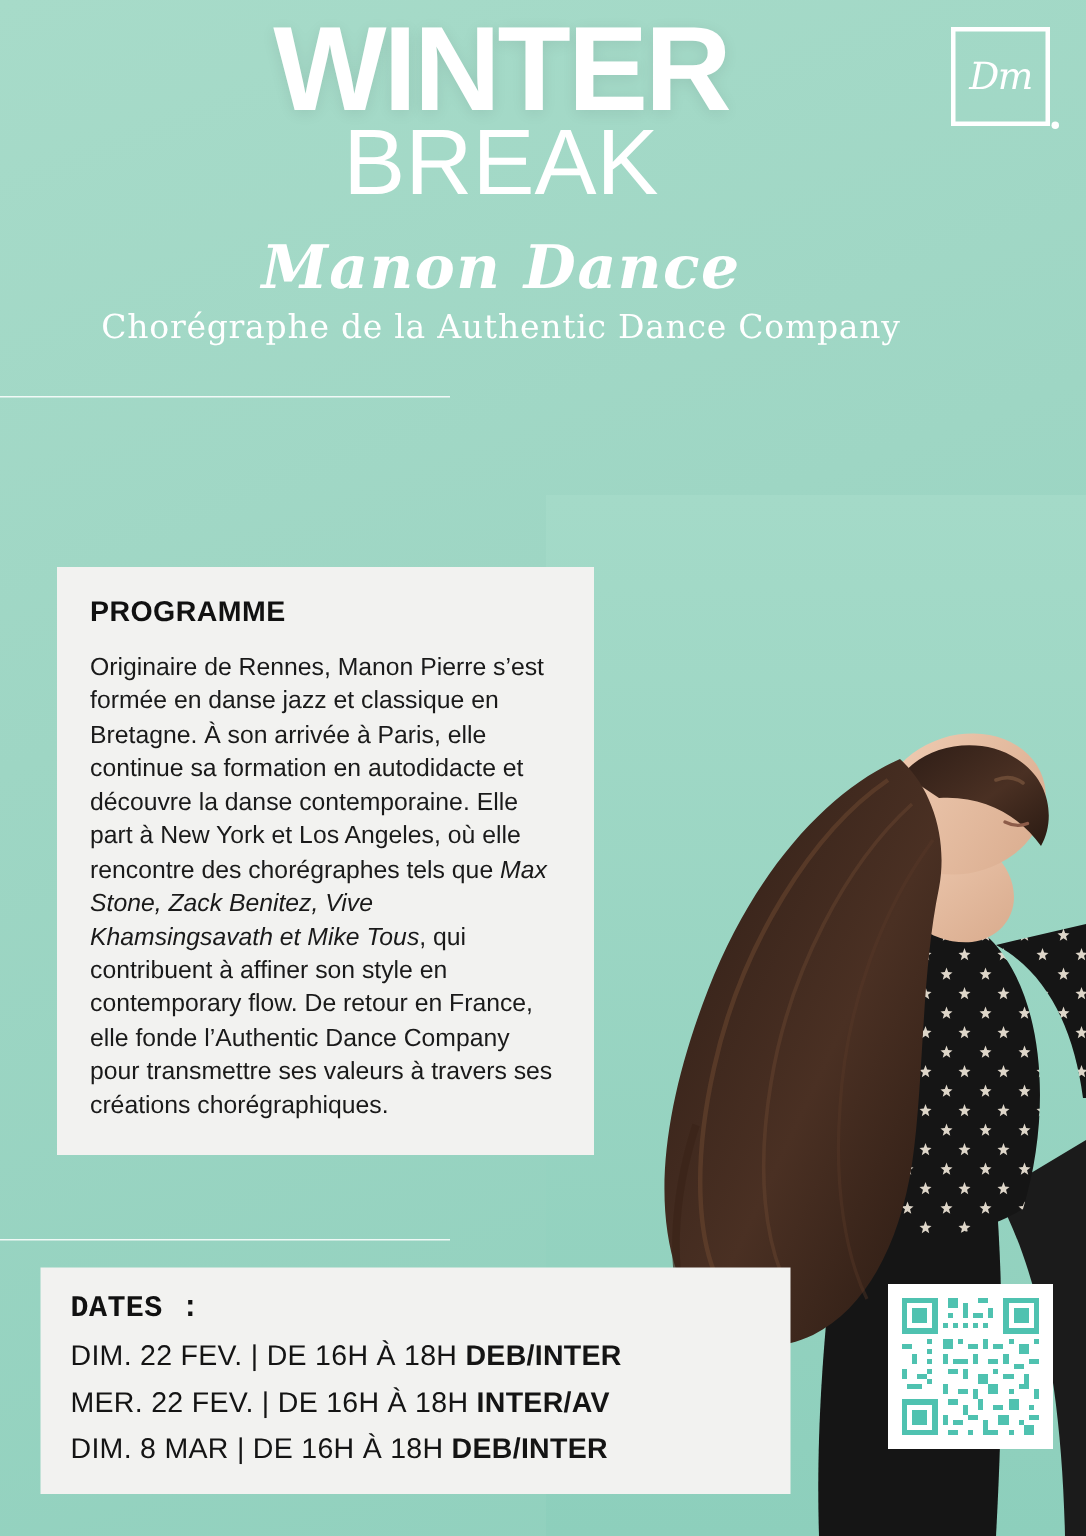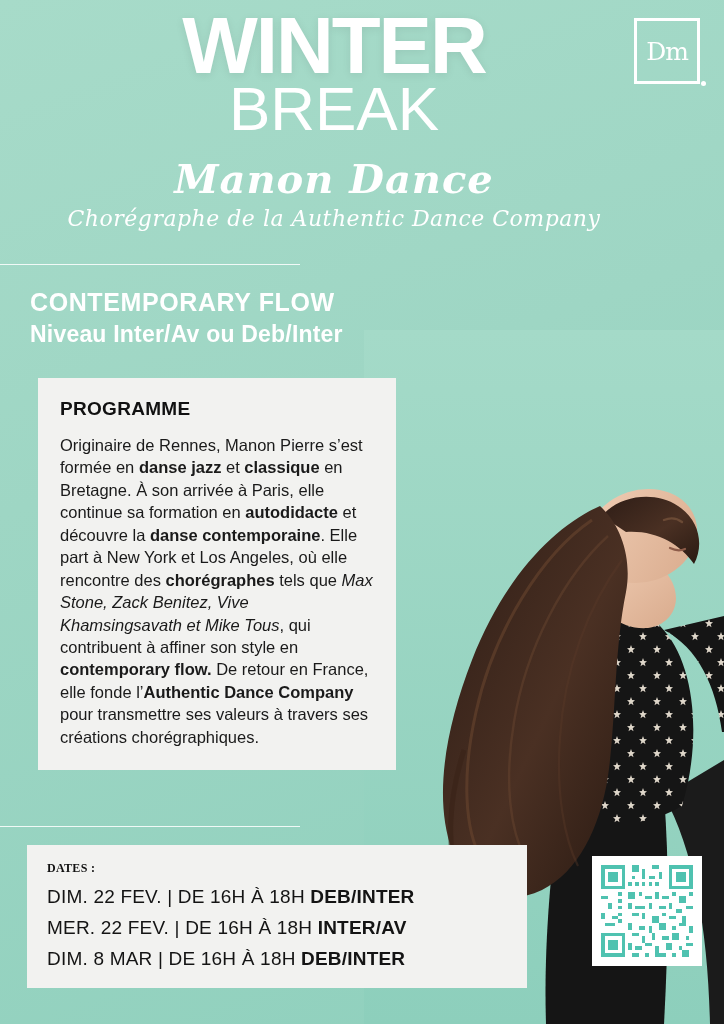--- a/index.html
+++ b/index.html
@@ -42,20 +42,21 @@
     border: 3px solid #ffffff;
     box-sizing: border-box;
   }
   .logo .mark {
     position: absolute;
     left: 0; right: 0; top: 50%;
     transform: translateY(-50%);
     text-align: center;
     color: #ffffff;
     font-family: "DejaVu Serif", serif;
+    font-style: italic;
     font-size: 25px;
     letter-spacing: -1px;
   }
   .logo .dot {
     position: absolute;
     right: -9px;
     bottom: -5px;
     width: 5px;
     height: 5px;
     border-radius: 50%;
@@ -93,21 +94,20 @@
     font-family: "DejaVu Serif", serif;
     font-style: italic;
     font-weight: bold;
     font-size: 40px;
     color: #ffffff;
     margin-top: 16px;
     letter-spacing: 1px;
   }
   .script-sub {
     font-family: "DejaVu Serif", serif;
-    font-style: italic;
     font-size: 22px;
     color: #ffffff;
     margin-top: 4px;
     letter-spacing: 0.5px;
   }
 
   
   .rule {
     position: absolute;
     height: 1px;
@@ -159,38 +159,38 @@
     color: #111111;
     letter-spacing: 0.3px;
   }
   .programme p {
     margin: 0;
     font-family: "Liberation Sans", sans-serif;
     font-size: 16.5px;
     line-height: 1.36;
     color: #1a1a1a;
   }
-  .programme b { font-weight: bold; }
+  .programme b { font-weight: normal; }
   .programme i { font-style: italic; }
 
   
   .dates {
     position: absolute;
     left: 27px;
     top: 845px;
     width: 500px;
     background: #f2f2f0;
     padding: 16px 20px 18px 20px;
     box-sizing: border-box;
     z-index: 4;
   }
   .dates h3 {
     margin: 0 0 10px 0;
-    font-family: Liberation Serif, serif;
-    font-size: 12px;
+    font-family: Liberation Mono, monospace;
+    font-size: 20px;
     font-weight: bold;
     color: #111111;
     letter-spacing: 0.3px;
   }
   .date-row {
     font-family: "Liberation Sans", sans-serif;
     font-size: 19px;
     color: #141414;
     margin-bottom: 9px;
     letter-spacing: 0.2px;
@@ -272,24 +272,20 @@
 
   <div class="title-wrap">
     <div class="title-line1">WINTER</div>
     <div class="title-line2">BREAK</div>
     <div class="script-name">Manon Dance</div>
     <div class="script-sub">Chorégraphe de la Authentic Dance Company</div>
   </div>
 
   <div class="rule rule-top"></div>
 
-  <div class="course">
-    <div class="course-title">CONTEMPORARY FLOW</div>
-    <div class="course-level">Niveau Inter/Av ou Deb/Inter</div>
-  </div>
 
   <div class="programme">
     <h3>PROGRAMME</h3>
     <p id="programme-body"><span>Originaire de Rennes, Manon Pierre s’est formée en </span><b>danse jazz</b><span> et </span><b>classique</b><span> en Bretagne. À son arrivée à Paris, elle continue sa formation en </span><b>autodidacte</b><span> et découvre la </span><b>danse contemporaine</b><span>. Elle part à New York et Los Angeles, où elle rencontre des </span><b>chorégraphes</b><span> tels que </span><i>Max Stone, Zack Benitez, Vive Khamsingsavath et Mike Tous</i><span>, qui contribuent à affiner son style en </span><b>contemporary flow.</b><span> De retour en France, elle fonde l’</span><b>Authentic Dance Company</b><span> pour transmettre ses valeurs à travers ses créations chorégraphiques.</span></p>
   </div>
 
   <div class="rule rule-bottom"></div>
 
   <div class="dates">
     <h3>DATES :</h3>

